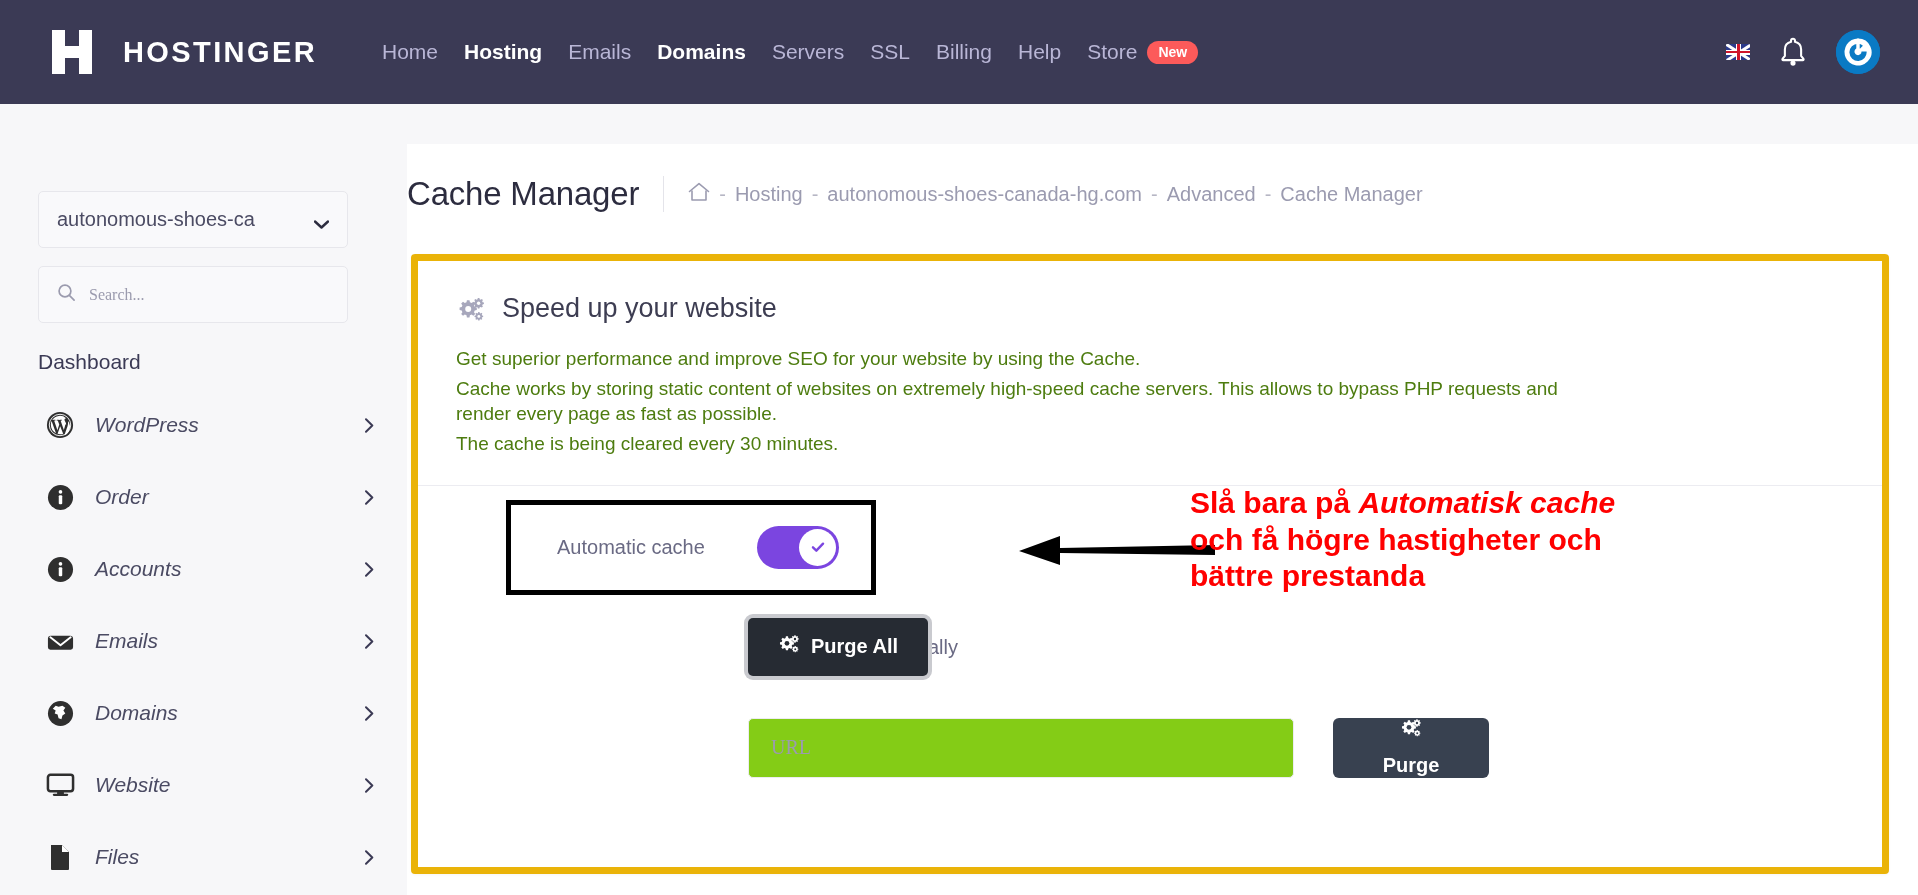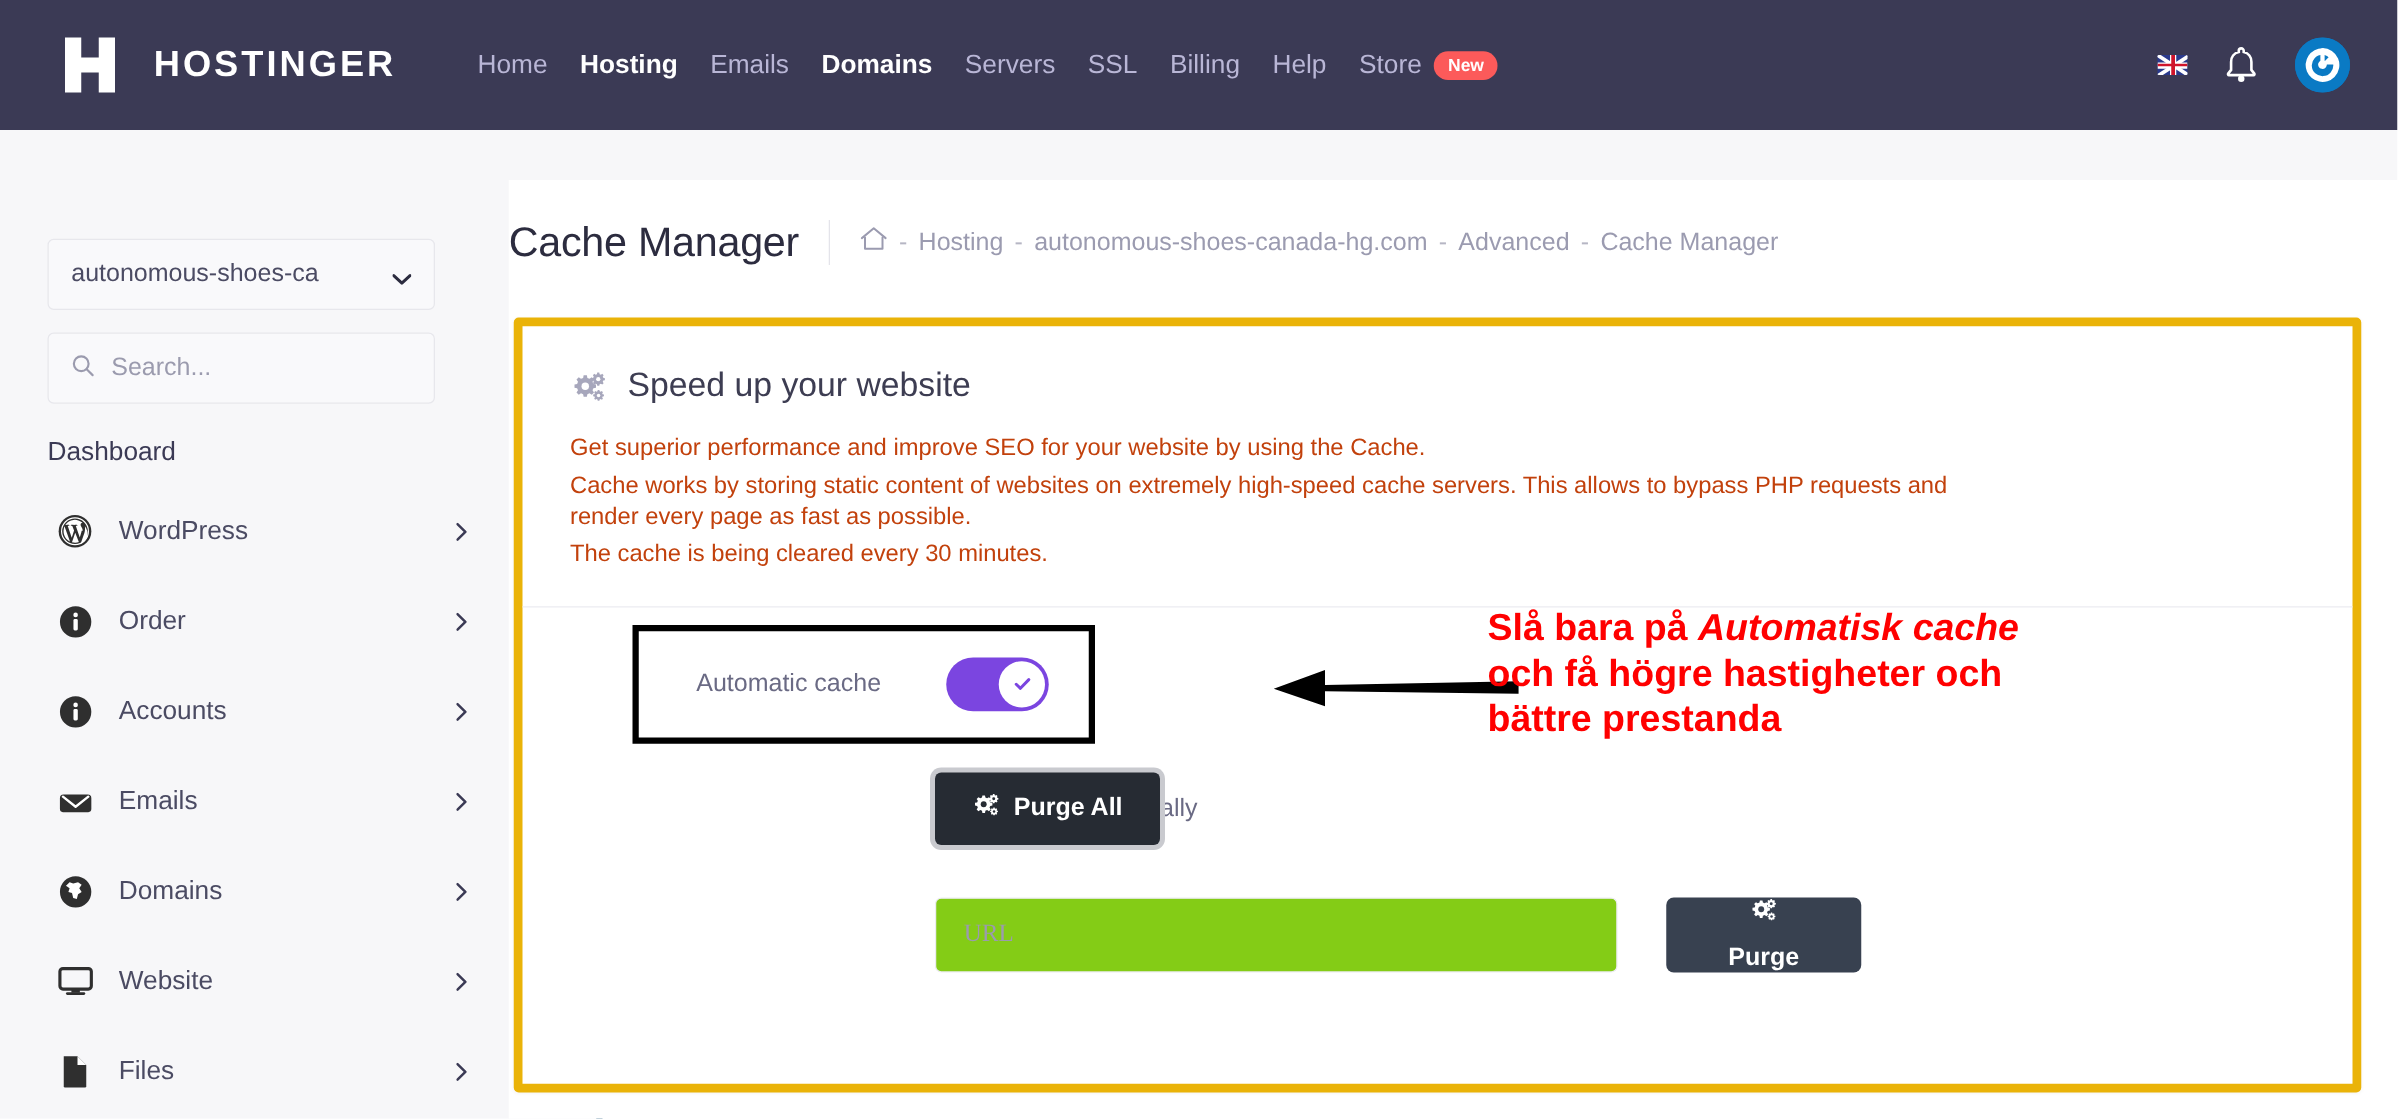--- a/index.html
+++ b/index.html
@@ -70,27 +70,27 @@
   }
   .site-select .txt { font-size:20px; color:#4b4b63; }
   .chev { width:15px; height:9px; }
   .search-box {
     position:absolute; left:38px; top:122px; width:310px; height:57px;
     border:1px solid #e7e7ec; border-radius:5px; background:#f9f9fb;
     display:flex; align-items:center; padding:0 18px; gap:13px; cursor:text;
   }
   .search-box input {
     border:none; outline:none; background:transparent;
-    font-family:Liberation Sans, sans-serif; font-size:20px; color:#4b4b63; width:220px;
+    font-family:Liberation Serif, serif; font-size:16px; color:#4b4b63; width:220px;
   }
   .search-box input::placeholder { color:#9b9bae; }
   .dash-label {
     position:absolute; left:38px; top:206px; font-size:21px; color:#3b3a55;
   }
-  .side-list { position:absolute; left:0; top:245px; width:407px; }
+  .side-list { position:absolute; left:0; top:245px; width:407px;font-style:italic; }
   .side-item {
     position:relative; height:72px; display:flex; align-items:center;
     padding-left:45px; padding-right:30px; cursor:pointer;
   }
   .side-ico {
     width:30px; height:30px; display:flex; align-items:center; justify-content:center;
     flex:0 0 30px;
   }
   .side-label { margin-left:20px; font-size:21px; color:#4b4b63; }
   .side-arrow { position:absolute; right:33px; width:9px; height:15px; }
@@ -110,21 +110,21 @@
     position:absolute; left:4px; top:100px; width:1478px; min-height:620px;
     background:#ffffff; border:7px solid #eab308; border-radius:4px;
     box-shadow:0 1px 3px rgba(0,0,0,0.04);
     margin-top:10px;
   }
   .card-head { padding:32px 0 0 38px; }
   .card-title-row { display:flex; align-items:center; gap:18px; }
   .gears-gray { width:28px; height:26px; }
   .card-title { font-size:27px; color:#3d3d52; }
   .card-desc { margin:22px 0 0 38px; width:1120px; }
-  .card-desc p { font-size:19px; line-height:1.35; color:#c2410c; margin-bottom:4px; }
+  .card-desc p { font-size:19px; line-height:1.35; color:#4d7c0f; margin-bottom:4px; }
   .card-sep { margin-top:28px; height:1px; background:#ececf1; width:100%; }
 
   .form-area { position:relative; padding-top:0px; }
 
   .row-auto { position:relative; height:118px; }
   .auto-box {
     position:absolute; left:88px; top:14px; width:370px; height:95px;
     border:5px solid #000000; background:#ffffff;
     display:flex; align-items:center; justify-content:space-between;
     padding:0 32px 0 46px;

